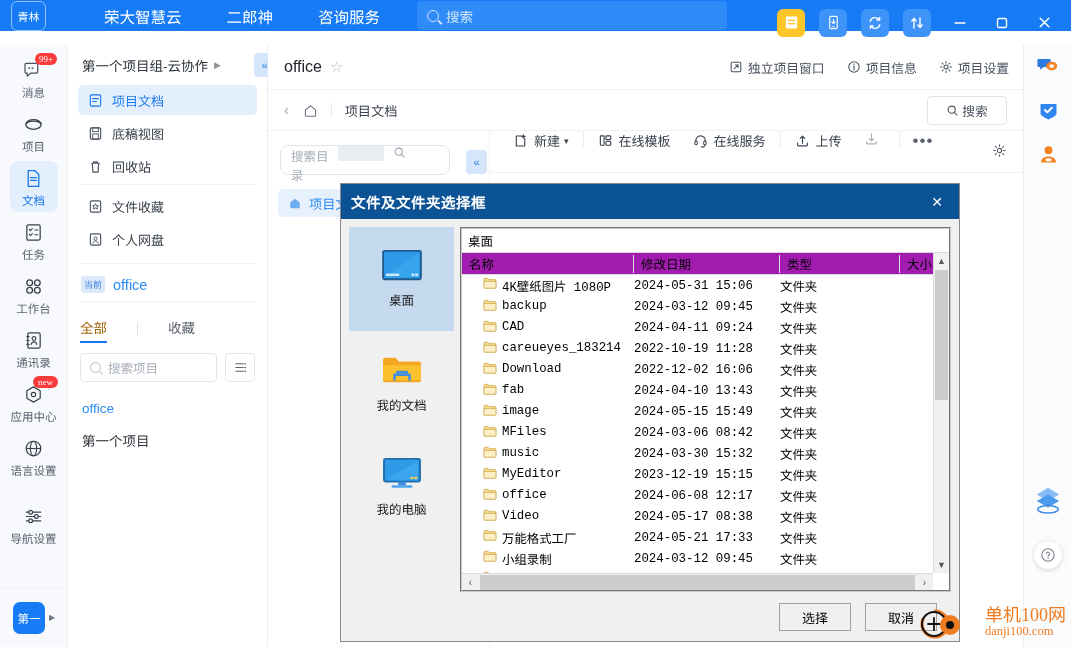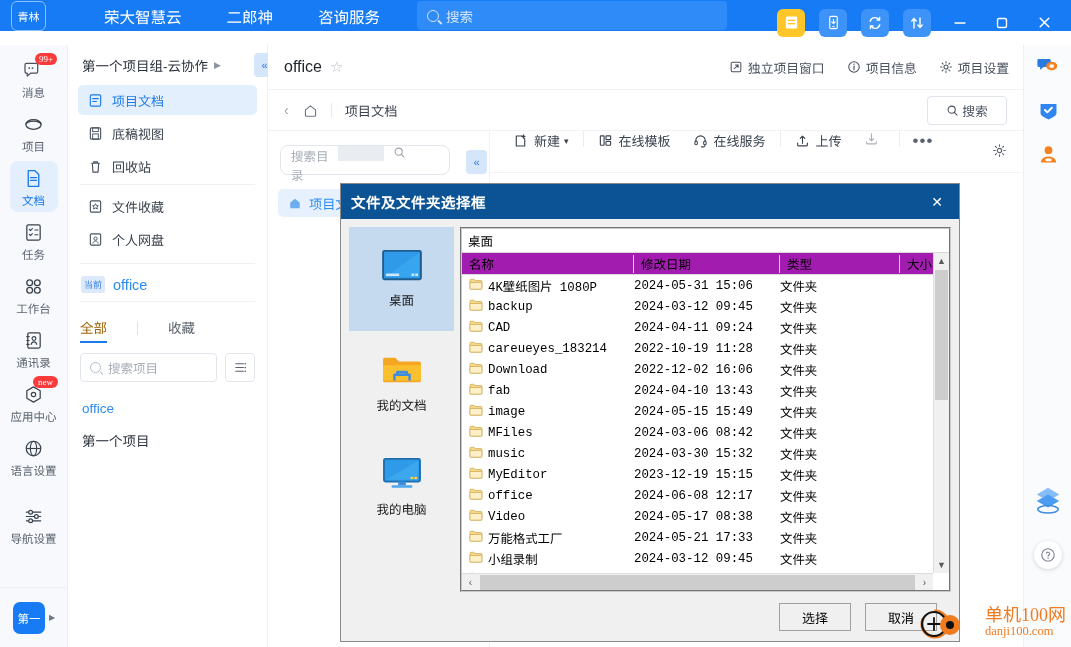--- a/index.html
+++ b/index.html
@@ -212,21 +212,21 @@
   }
   .col { padding-left:7px; position:relative; height:22px; display:flex; align-items:center; }
   .col::after { content:""; position:absolute; right:0; top:2px; bottom:2px; width:1px; background:#dcdcdc; }
   .col-name { width:172px; }
   .col-date { width:146px; }
   .col-type { width:120px; }
   .col-size { width:48px; }
   .rows { flex:1; overflow:hidden; position:relative; }
   .frow { height:21px; display:flex; align-items:center; font-size:12.4px; color:#000;
           font-family:"Liberation Mono","DejaVu Sans Mono",monospace; cursor:default; }
-  .fr-name { width:172px; display:flex; align-items:center; padding-left:7px; overflow:hidden; white-space:nowrap; }
+  .fr-name { width:172px; display:flex; padding-left:21px; overflow:hidden; white-space:nowrap; }
   .fr-name .fn-txt { margin-left:5px; }
   .fr-date { width:146px; }
   .fr-type { width:120px; font-family:"Liberation Sans","DejaVu Sans",sans-serif; }
   .fr-size { width:48px; }
 
   .vscroll {
     position:absolute; right:0; top:24px; bottom:17px; width:16px; background:#f0f0f0; border-left:1px solid #dcdcdc;
   }
   .vs-arrow { height:16px; display:flex; align-items:center; justify-content:center; font-size:9px; color:#5a5a5a; cursor:pointer;}
   .vs-arrow.bottom { position:absolute; bottom:0; left:0; right:0; }

